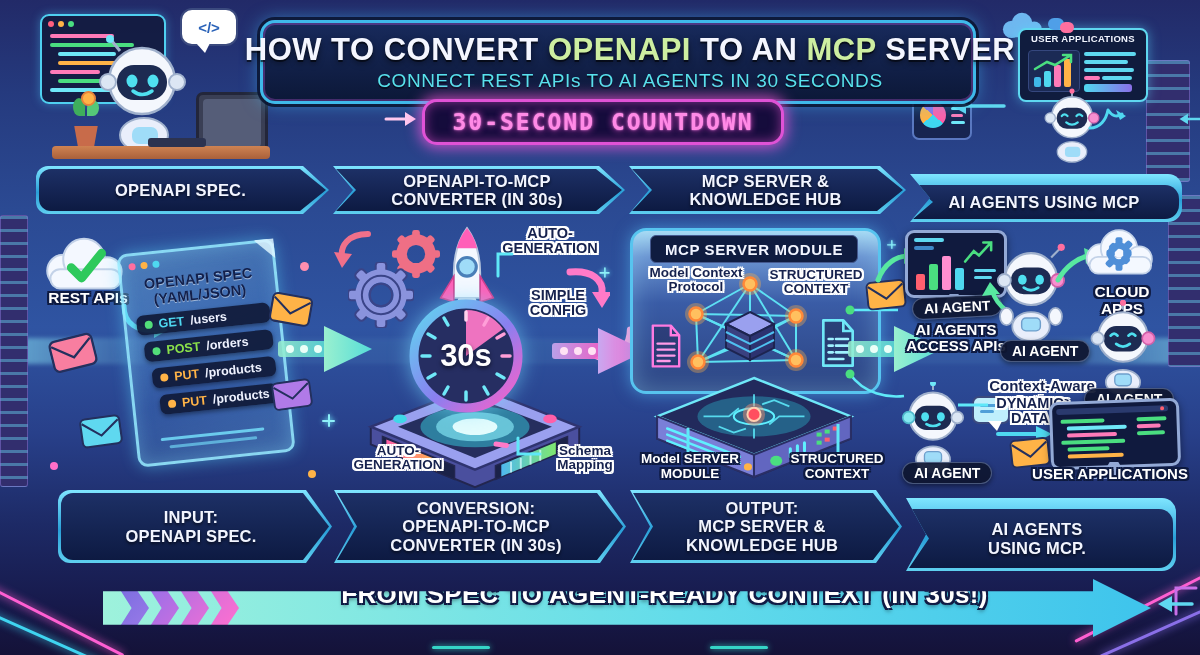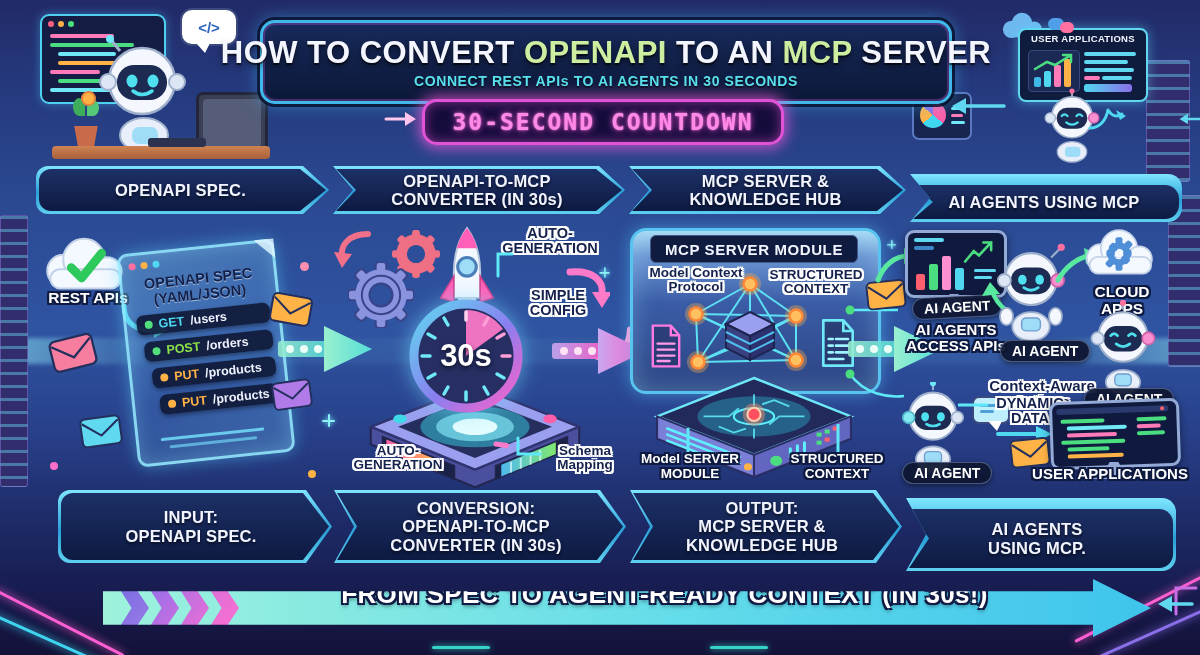--- a/index.html
+++ b/index.html
@@ -13,25 +13,25 @@
   .ol{color:#16224e;font-weight:800;line-height:1.05;
     text-shadow:-2px -2px 0 #fff,2px -2px 0 #fff,-2px 2px 0 #fff,2px 2px 0 #fff,0 -2px 0 #fff,0 2px 0 #fff,-2px 0 0 #fff,2px 0 0 #fff;}
   .ctr{text-align:center;}
   .pill{background:rgba(14,22,48,.93);color:#fff;font-weight:800;border-radius:16px;
     padding:2px 11px;border:1.5px solid rgba(180,205,255,.35);box-shadow:0 2px 5px rgba(0,0,0,.45);
     font-size:14px;white-space:nowrap;}
   
   .title-banner{left:260px;top:20px;width:686px;height:78px;border:3px solid #3fb9ea;border-radius:15px;
     background:linear-gradient(180deg,#182a5c 0%,#0c1838 100%);
     box-shadow:0 0 0 3px rgba(8,16,44,.85),0 0 18px rgba(70,200,255,.55),inset 0 0 0 2px rgba(200,90,225,.3);
-    display:flex;flex-direction:column;align-items:center;justify-content:center;gap:2px;}
+    display:flex;flex-direction:column;align-items:center;justify-content:center;gap:2px;padding-left:24px;}
   .title-line{font-size:31px;font-weight:800;color:#f4f6ff;letter-spacing:.5px;white-space:nowrap;
     text-shadow:0 2px 0 rgba(0,0,0,.55),0 3px 6px rgba(0,0,0,.5);}
   .title-hl{color:#cdeea1;}
-  .subtitle{font-size:14px;font-weight:700;color:#58e2ec;letter-spacing:.6px;white-space:nowrap;
+  .subtitle{font-size:19px;font-weight:400;color:#58e2ec;letter-spacing:.6px;white-space:nowrap;
     text-shadow:0 2px 0 rgba(0,0,0,.5);}
   
   .countdown{left:422px;top:99px;width:356px;height:40px;border:3px solid #e052d6;border-radius:15px;
     background:#150c3c;display:flex;align-items:center;justify-content:center;
     box-shadow:0 0 14px 3px rgba(255,90,225,.7),inset 0 0 12px rgba(255,90,225,.5);}
   .countdown span{font-family:"DejaVu Sans Mono",monospace;font-weight:bold;font-size:23px;color:#ff8ae6;
     letter-spacing:2px;white-space:nowrap;text-shadow:0 0 7px #ff4fd8,0 0 2px #ffb0ef;}
   
   .chev{height:48px;}
   .chev,.chev-in{clip-path:polygon(0 0,calc(100% - 26px) 0,100% 50%,calc(100% - 26px) 100%,0 100%,20px 50%);}

